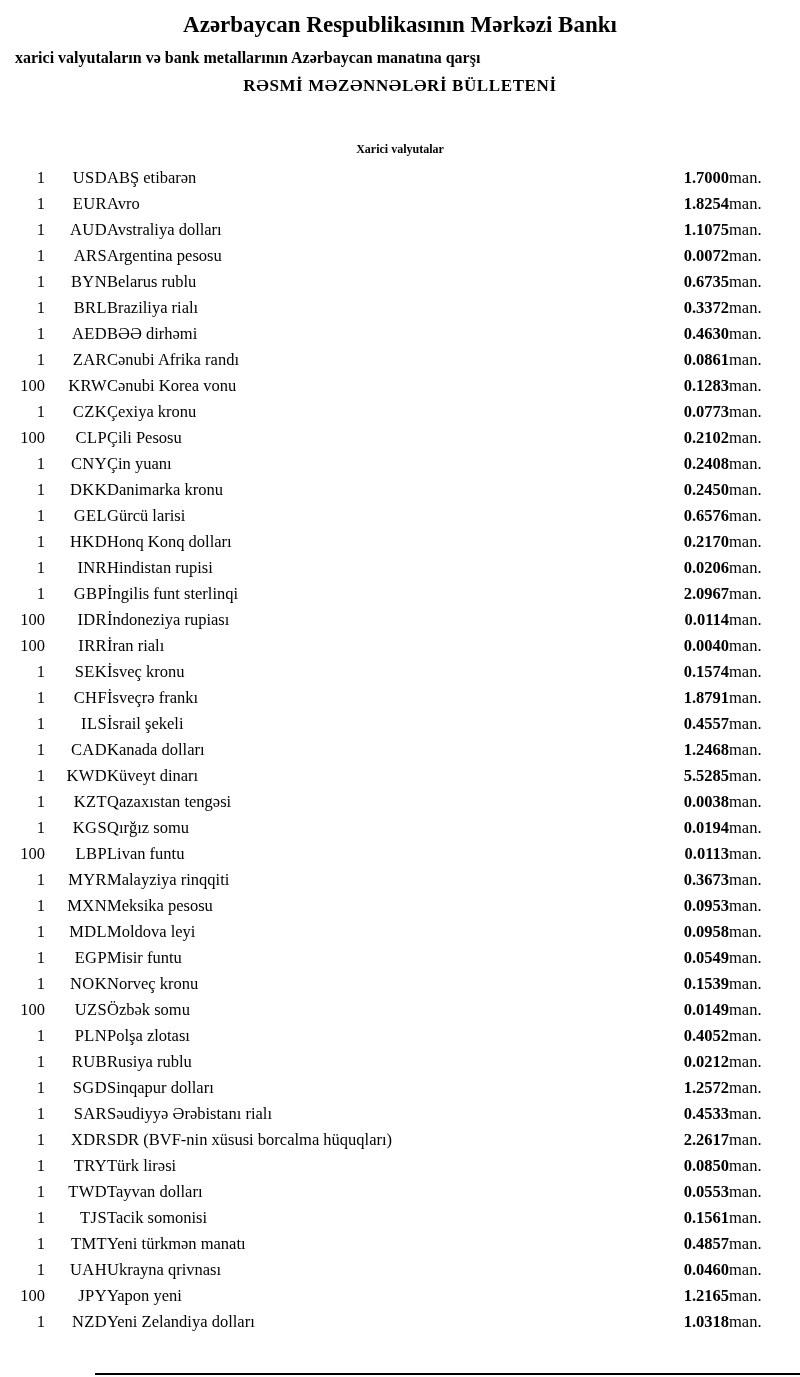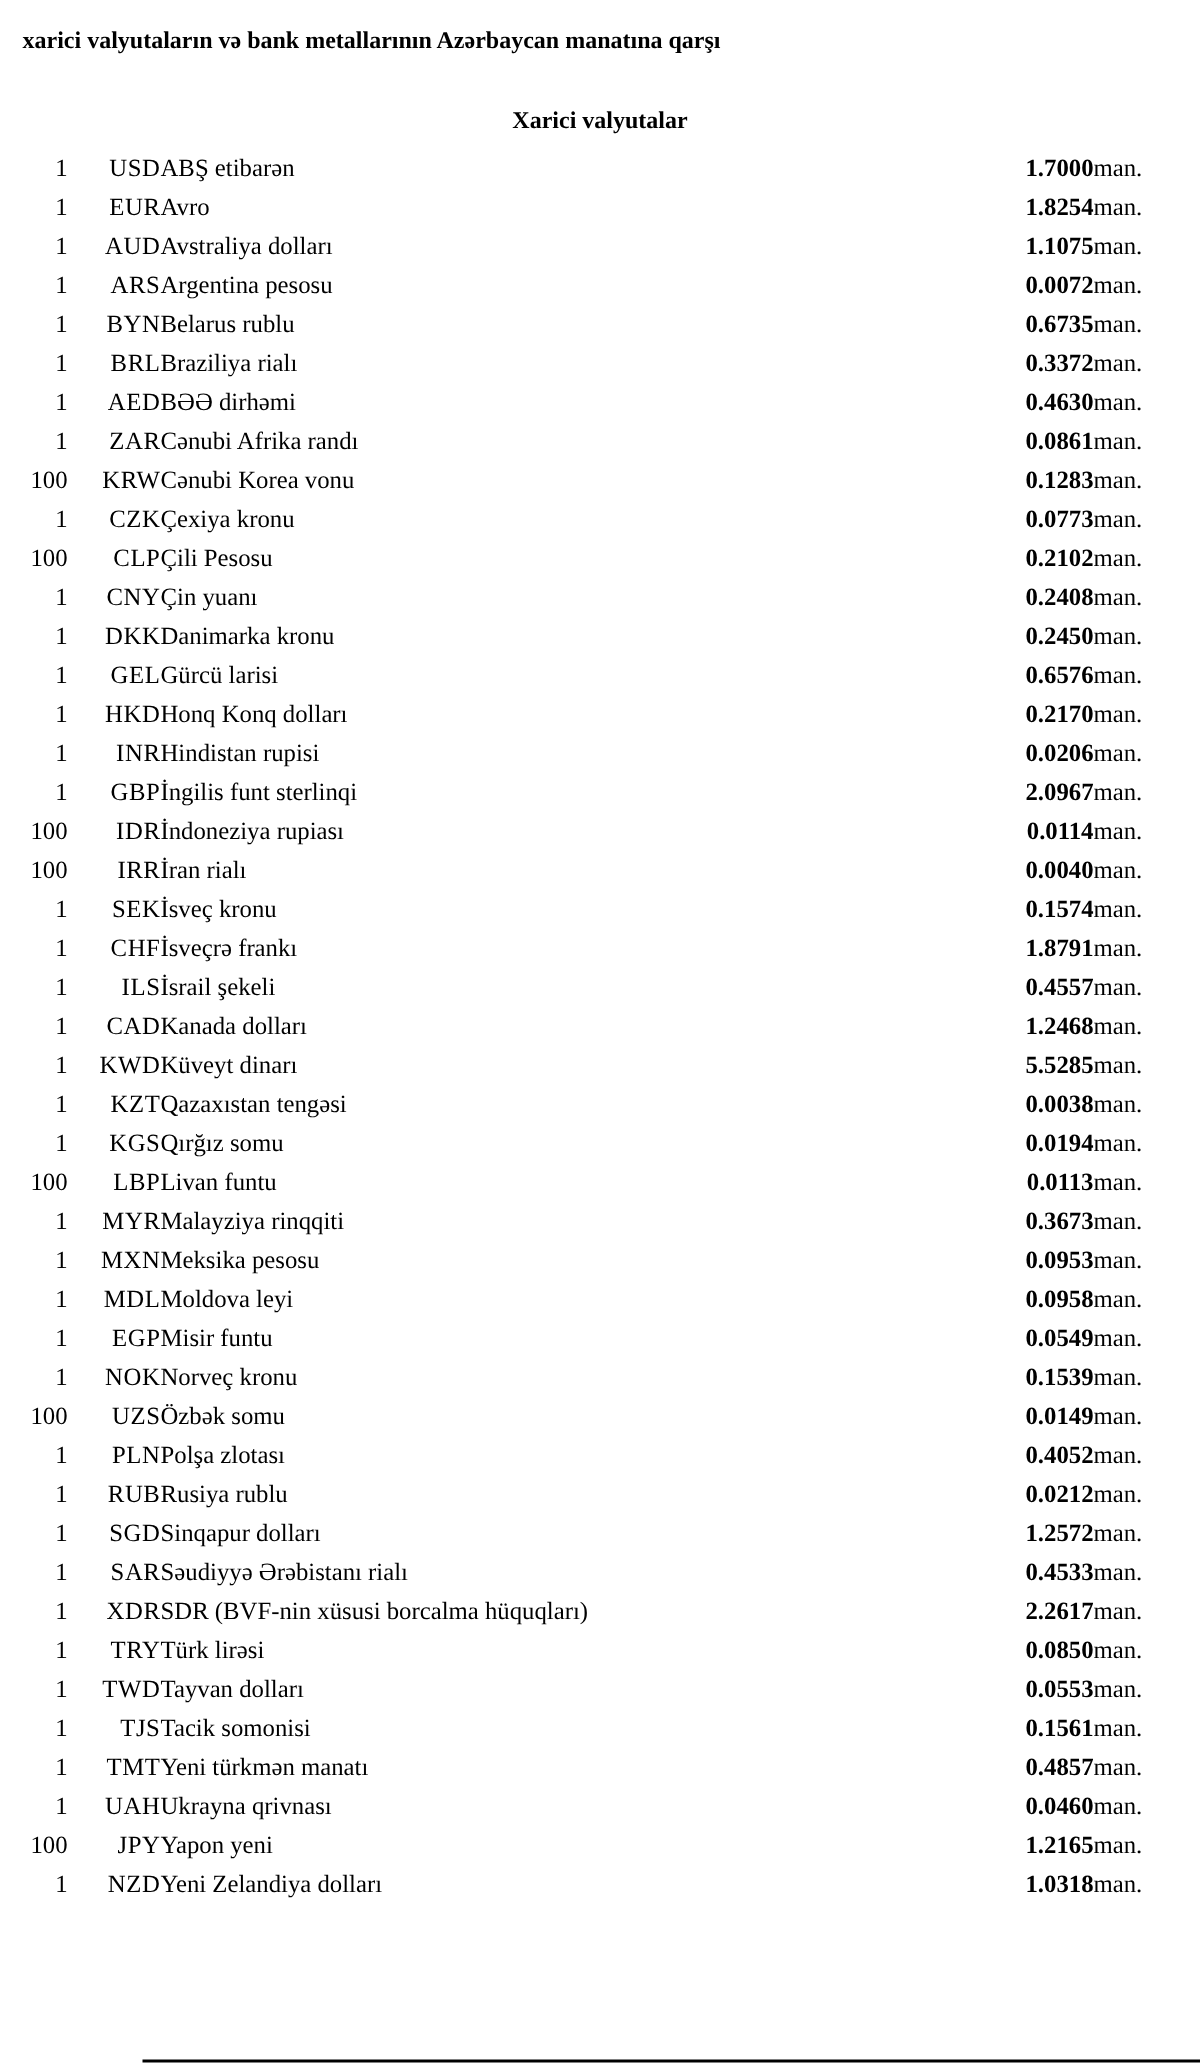--- a/index.html
+++ b/index.html
@@ -42,23 +42,23 @@
     text-align: center;
     font-weight: bold;
     font-size: 17px;
     line-height: 1.3;
     letter-spacing: 0.6px;
     margin-top: 7px;
   }
   .section-title {
     text-align: center;
     font-weight: bold;
-    font-size: 16px;
+    font-size: 12px;
     line-height: 1.3;
-    margin-top: 32px;
+    margin-top: 44px;
   }
   table.rates {
     width: 100%;
     border-collapse: collapse;
     table-layout: fixed;
     font-size: 16.5px;
     margin-top: 8px;
   }
   table.rates td {
     padding: 0;
@@ -77,21 +77,23 @@
     bottom: 2px;
     left: 95px;
     right: 0;
     border-top: 2px solid #000;
   }
 </style>
 </head>
 <body>
 
 <div class="page">
+  <div class="title">Azərbaycan Respublikasının Mərkəzi Bankı</div>
   <div class="sub-line">xarici valyutaların və bank metallarının Azərbaycan manatına qarşı</div>
+  <div class="bulletin-line">RƏSMİ MƏZƏNNƏLƏRİ BÜLLETENİ</div>
 
   <div class="section-title">Xarici valyutalar</div>
 
   <table class="rates">
     <tbody id="rates-body">
   <tr>
     <td class="qty">1</td>
     <td class="code">USD</td>
     <td class="name">ABŞ etibarən</td>
     <td class="rate">1.7000</td>

